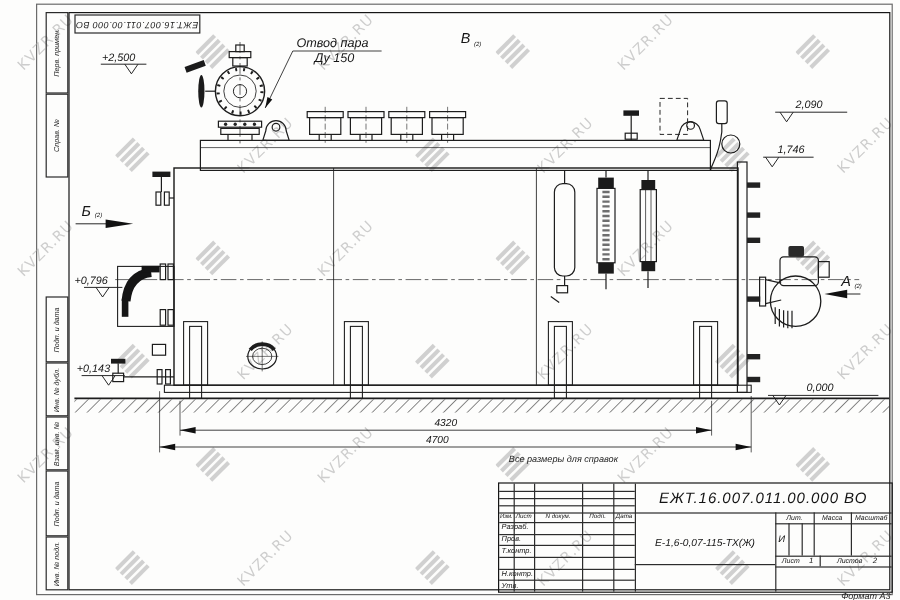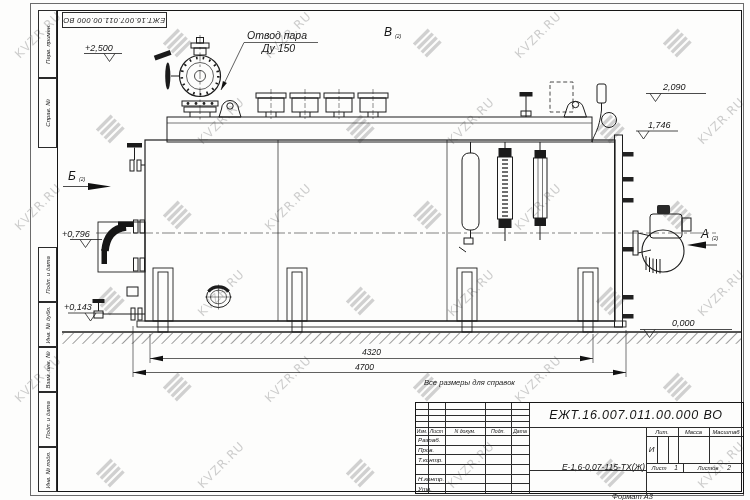--- a/index.html
+++ b/index.html
@@ -17,21 +17,21 @@
   .rotbox{left:62px;top:12px;width:105px;height:16px;border:1px solid #2a2a2a;box-sizing:border-box;
           display:flex;align-items:center;justify-content:center;z-index:3;}
   .rotbox span{transform:rotate(180deg);font-size:7.5px;font-style:italic;letter-spacing:.4px;white-space:nowrap;}
   
   #tb{left:415px;top:402px;width:327px;height:90px;border:1.5px solid #161616;box-sizing:content-box;z-index:3;}
   .tbl{position:absolute;background:#2c2c2c;}
   .tbt{position:absolute;display:flex;align-items:center;justify-content:center;
        font-style:italic;color:#141414;white-space:nowrap;overflow:visible;}
   .left{justify-content:flex-start;}
   .note{z-index:3;font-size:7.6px;font-style:italic;white-space:nowrap;}
-  .fmt{z-index:3;font-size:7.5px;font-style:italic;text-align:left;}
+  .fmt{z-index:3;font-size:7.5px;font-style:italic;text-align:right;}
   
   #wm{left:0;top:0;width:750px;height:500px;z-index:1;pointer-events:none;}
   .wm-text{position:absolute;transform:rotate(-45deg);font-size:12px;letter-spacing:1px;
            color:#a7a7a7;opacity:.55;white-space:nowrap;font-family:"DejaVu Sans",sans-serif;}
   .wm-logo{position:absolute;opacity:.5;}
   
   #dwg{left:0;top:0;z-index:2;}
   #dwg text{font-family:"Liberation Sans",sans-serif;font-style:italic;fill:#161616;}
   .logo-row{display:flex;align-items:center;justify-content:center;gap:3px;}
   .logo-word{font-weight:bold;font-size:14px;letter-spacing:.5px;font-style:normal;}
@@ -458,21 +458,21 @@
     <div class="tbt" style="left:29px;top:24px;width:40px;height:8px;font-size:5.2px;">N докум.</div>
     <div class="tbt" style="left:69px;top:24px;width:26px;height:8px;font-size:5.2px;">Подп.</div>
     <div class="tbt" style="left:95px;top:24px;width:18px;height:8px;font-size:5.2px;">Дата</div>
 
     <div class="tbt left" style="left:2px;top:32px;width:30px;height:9.7px;font-size:6.2px;">Разраб.</div>
     <div class="tbt left" style="left:2px;top:41.7px;width:30px;height:9.7px;font-size:6.2px;">Пров.</div>
     <div class="tbt left" style="left:2px;top:51.3px;width:30px;height:9.7px;font-size:6.2px;">Т.контр.</div>
     <div class="tbt left" style="left:2px;top:70.7px;width:30px;height:9.7px;font-size:6.2px;">Н.контр.</div>
     <div class="tbt left" style="left:2px;top:80.3px;width:30px;height:9.7px;font-size:6.2px;">Утв.</div>
 
-    <div class="tbt" style="left:113px;top:57px;width:117px;height:14px;font-size:8.5px;margin-left:16px;">Е-1,6-0,07-115-ТХ(Ж)</div>
+    <div class="tbt" style="left:113px;top:42px;width:117px;height:14px;font-size:8.5px;">Е-1,6-0,07-115-ТХ(Ж)</div>
 
     <div class="tbt" style="left:230px;top:24px;width:32px;height:9px;font-size:5.8px;">Лит.</div>
     <div class="tbt" style="left:262px;top:24px;width:31px;height:9px;font-size:5.8px;">Масса</div>
     <div class="tbt" style="left:293px;top:24px;width:34px;height:9px;font-size:5.8px;">Масштаб</div>
     <div class="tbt" style="left:230px;top:33px;width:11px;height:27px;font-size:8px;">И</div>
     <div class="tbt" style="left:293px;top:33px;width:34px;height:27px;font-size:9.5px;margin-left:33px;">1:15</div>
 
     <div class="tbt" style="left:233px;top:60px;width:20px;height:9px;font-size:5.8px;">Лист</div>
     <div class="tbt" style="left:253px;top:60px;width:14px;height:9px;font-size:6.5px;">1</div>
     <div class="tbt" style="left:279px;top:60px;width:26px;height:9px;font-size:5.8px;">Листов</div>

